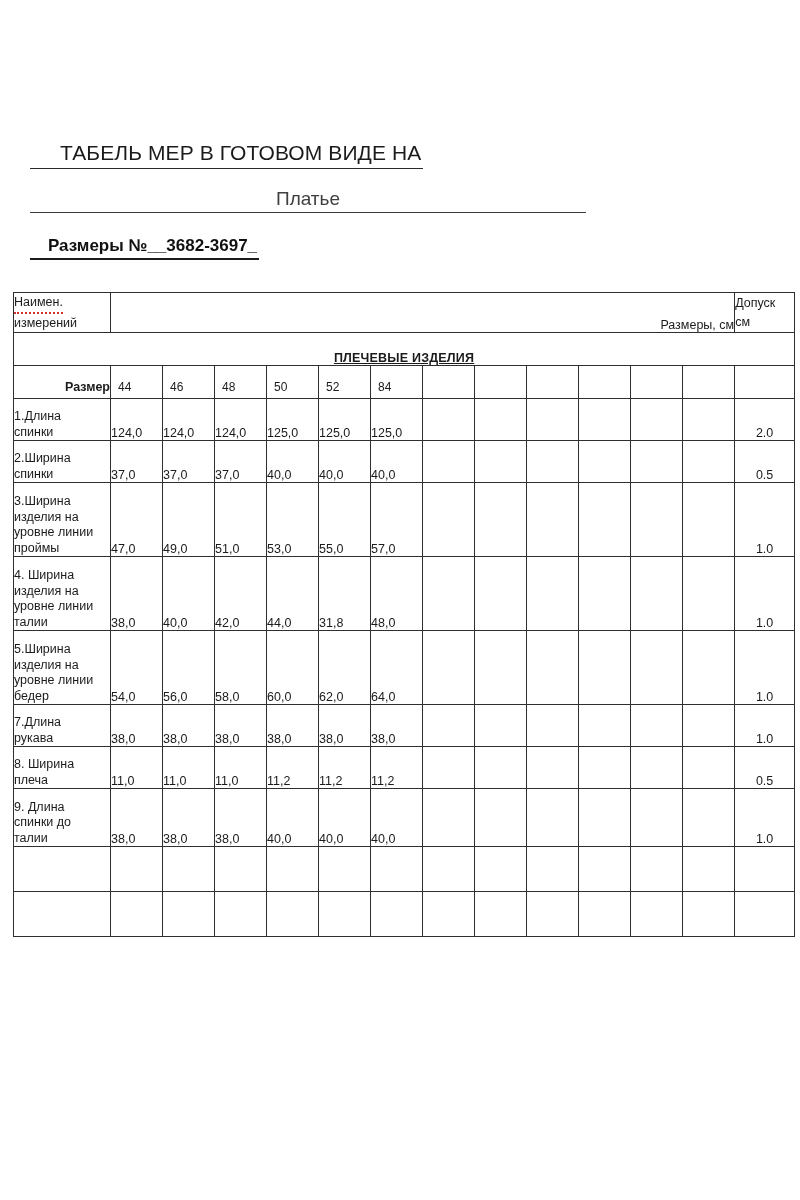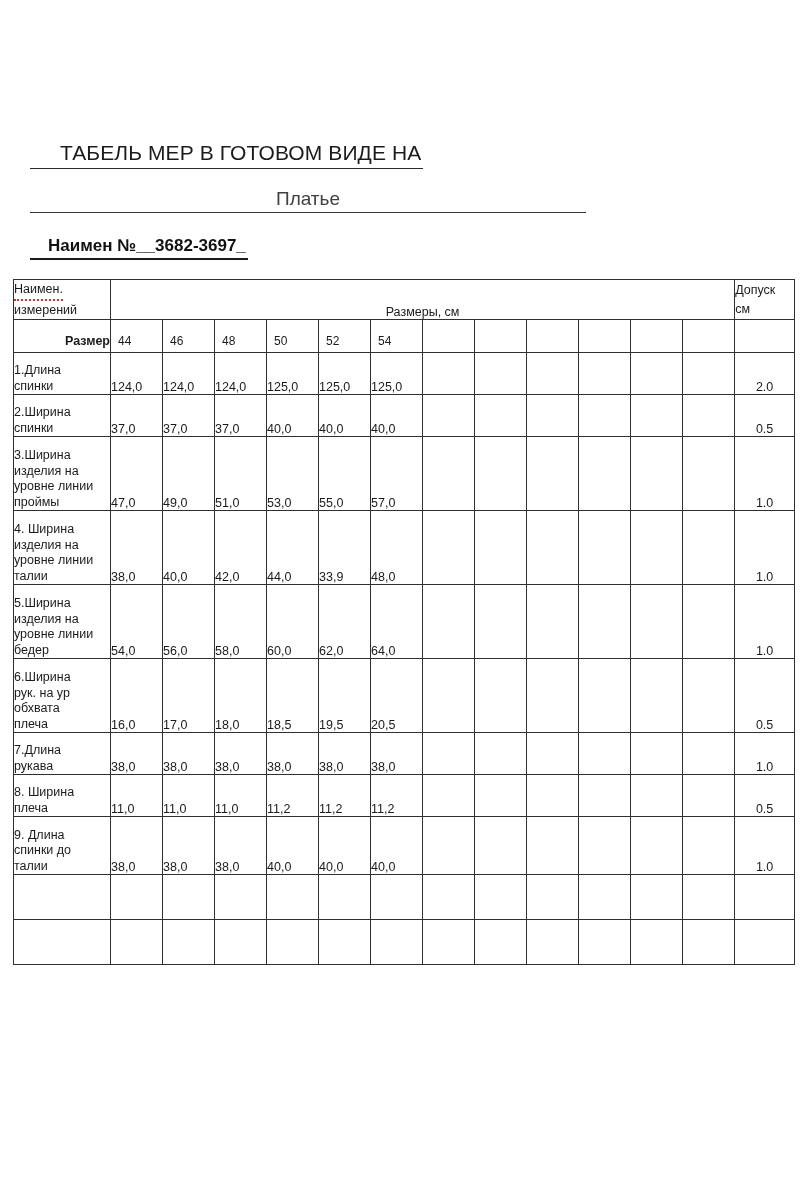--- a/index.html
+++ b/index.html
@@ -82,21 +82,21 @@
     border-bottom: 2px solid #1b1b1b;
     padding-left: 18px;
     padding-right: 2px;
     white-space: nowrap;
   }
 
   
   .table-wrap {
     position: absolute;
     left: 13px;
-    top: 279px;
+    top: 292px;
     width: 779px;
   }
   table.meas {
     border-collapse: collapse;
     table-layout: fixed;
     width: 779px;
   }
   table.meas td {
     border: 1.3px solid #2f2f2f;
     padding: 0;
@@ -115,21 +115,21 @@
     vertical-align: top;
     padding: 8px 6px 0 6px;
     font-size: 12.5px;
     line-height: 18px;
   }
   .spell {
     border-bottom: 2.5px dotted #d03131;
     padding-bottom: 1px;
   }
   .hdr-sizes {
-    text-align: center;
+    text-align: right;
     vertical-align: middle;
     font-size: 12.5px;
   }
   .hdr-tol {
     vertical-align: top;
     padding: 8px 6px 0 7px;
     font-size: 12.5px;
     line-height: 19px;
   }
 
@@ -189,21 +189,21 @@
 <div class="page">
 
   <div class="head-block">
     <div class="title-line">
       <span class="title-text">ТАБЕЛЬ МЕР В ГОТОВОМ ВИДЕ НА</span>
     </div>
     <div class="subject-line">
       <span class="subject-text">Платье</span>
     </div>
     <div class="model-line">
-      <span class="model-text">Наимен №__3682-3697_</span>
+      <span class="model-text">Размеры №__3682-3697_</span>
     </div>
   </div>
 
   <div class="table-wrap">
     <table class="meas">
       <colgroup>
         <col class="c-label">
         <col class="c-data">
           <col class="c-data">
           <col class="c-data">
@@ -223,28 +223,33 @@
           <td class="hdr-name" rowspan="1">
             <div class="spell" style="display:inline-block">Наимен.</div>
             <div>измерений</div>
           </td>
           <td class="hdr-sizes" colspan="12">Размеры, см</td>
           <td class="hdr-tol">
             <div>Допуск</div>
             <div>см</div>
           </td>
         </tr>
+        <tr class="section-row">
+          <td colspan="14">
+            <span class="section-title">ПЛЕЧЕВЫЕ ИЗДЕЛИЯ</span>
+          </td>
+        </tr>
       <tr class="size-row">
             <td class="lbl">Размер</td>
             <td class="val">44</td>
             <td class="val">46</td>
             <td class="val">48</td>
             <td class="val">50</td>
             <td class="val">52</td>
-            <td class="val">54</td>
+            <td class="val">84</td>
             <td class="val"></td>
             <td class="val"></td>
             <td class="val"></td>
             <td class="val"></td>
             <td class="val"></td>
             <td class="val"></td>
             <td class="tol-cell"></td>
           </tr>
           <tr style="height: 42px;">
             <td class="lbl-cell">
@@ -309,21 +314,21 @@
             <td class="lbl-cell">
               <div>4. Ширина</div>
               <div>изделия на</div>
               <div>уровне линии</div>
               <div>талии</div>
             </td>
             <td class="val-cell">38,0</td>
             <td class="val-cell">40,0</td>
             <td class="val-cell">42,0</td>
             <td class="val-cell">44,0</td>
-            <td class="val-cell">33,9</td>
+            <td class="val-cell">31,8</td>
             <td class="val-cell">48,0</td>
             <td class="val-cell"></td>
             <td class="val-cell"></td>
             <td class="val-cell"></td>
             <td class="val-cell"></td>
             <td class="val-cell"></td>
             <td class="val-cell"></td>
             <td class="tol-cell">1.0</td>
           </tr>
           <tr style="height: 74px;">
@@ -340,41 +345,20 @@
             <td class="val-cell">62,0</td>
             <td class="val-cell">64,0</td>
             <td class="val-cell"></td>
             <td class="val-cell"></td>
             <td class="val-cell"></td>
             <td class="val-cell"></td>
             <td class="val-cell"></td>
             <td class="val-cell"></td>
             <td class="tol-cell">1.0</td>
           </tr>
-          <tr style="height: 74px;">
-            <td class="lbl-cell">
-              <div>6.Ширина</div>
-              <div>рук. на ур</div>
-              <div>обхвата</div>
-              <div>плеча</div>
-            </td>
-            <td class="val-cell">16,0</td>
-            <td class="val-cell">17,0</td>
-            <td class="val-cell">18,0</td>
-            <td class="val-cell">18,5</td>
-            <td class="val-cell">19,5</td>
-            <td class="val-cell">20,5</td>
-            <td class="val-cell"></td>
-            <td class="val-cell"></td>
-            <td class="val-cell"></td>
-            <td class="val-cell"></td>
-            <td class="val-cell"></td>
-            <td class="val-cell"></td>
-            <td class="tol-cell">0.5</td>
-          </tr>
           <tr style="height: 42px;">
             <td class="lbl-cell">
               <div>7.Длина</div>
               <div>рукава</div>
             </td>
             <td class="val-cell">38,0</td>
             <td class="val-cell">38,0</td>
             <td class="val-cell">38,0</td>
             <td class="val-cell">38,0</td>
             <td class="val-cell">38,0</td>

